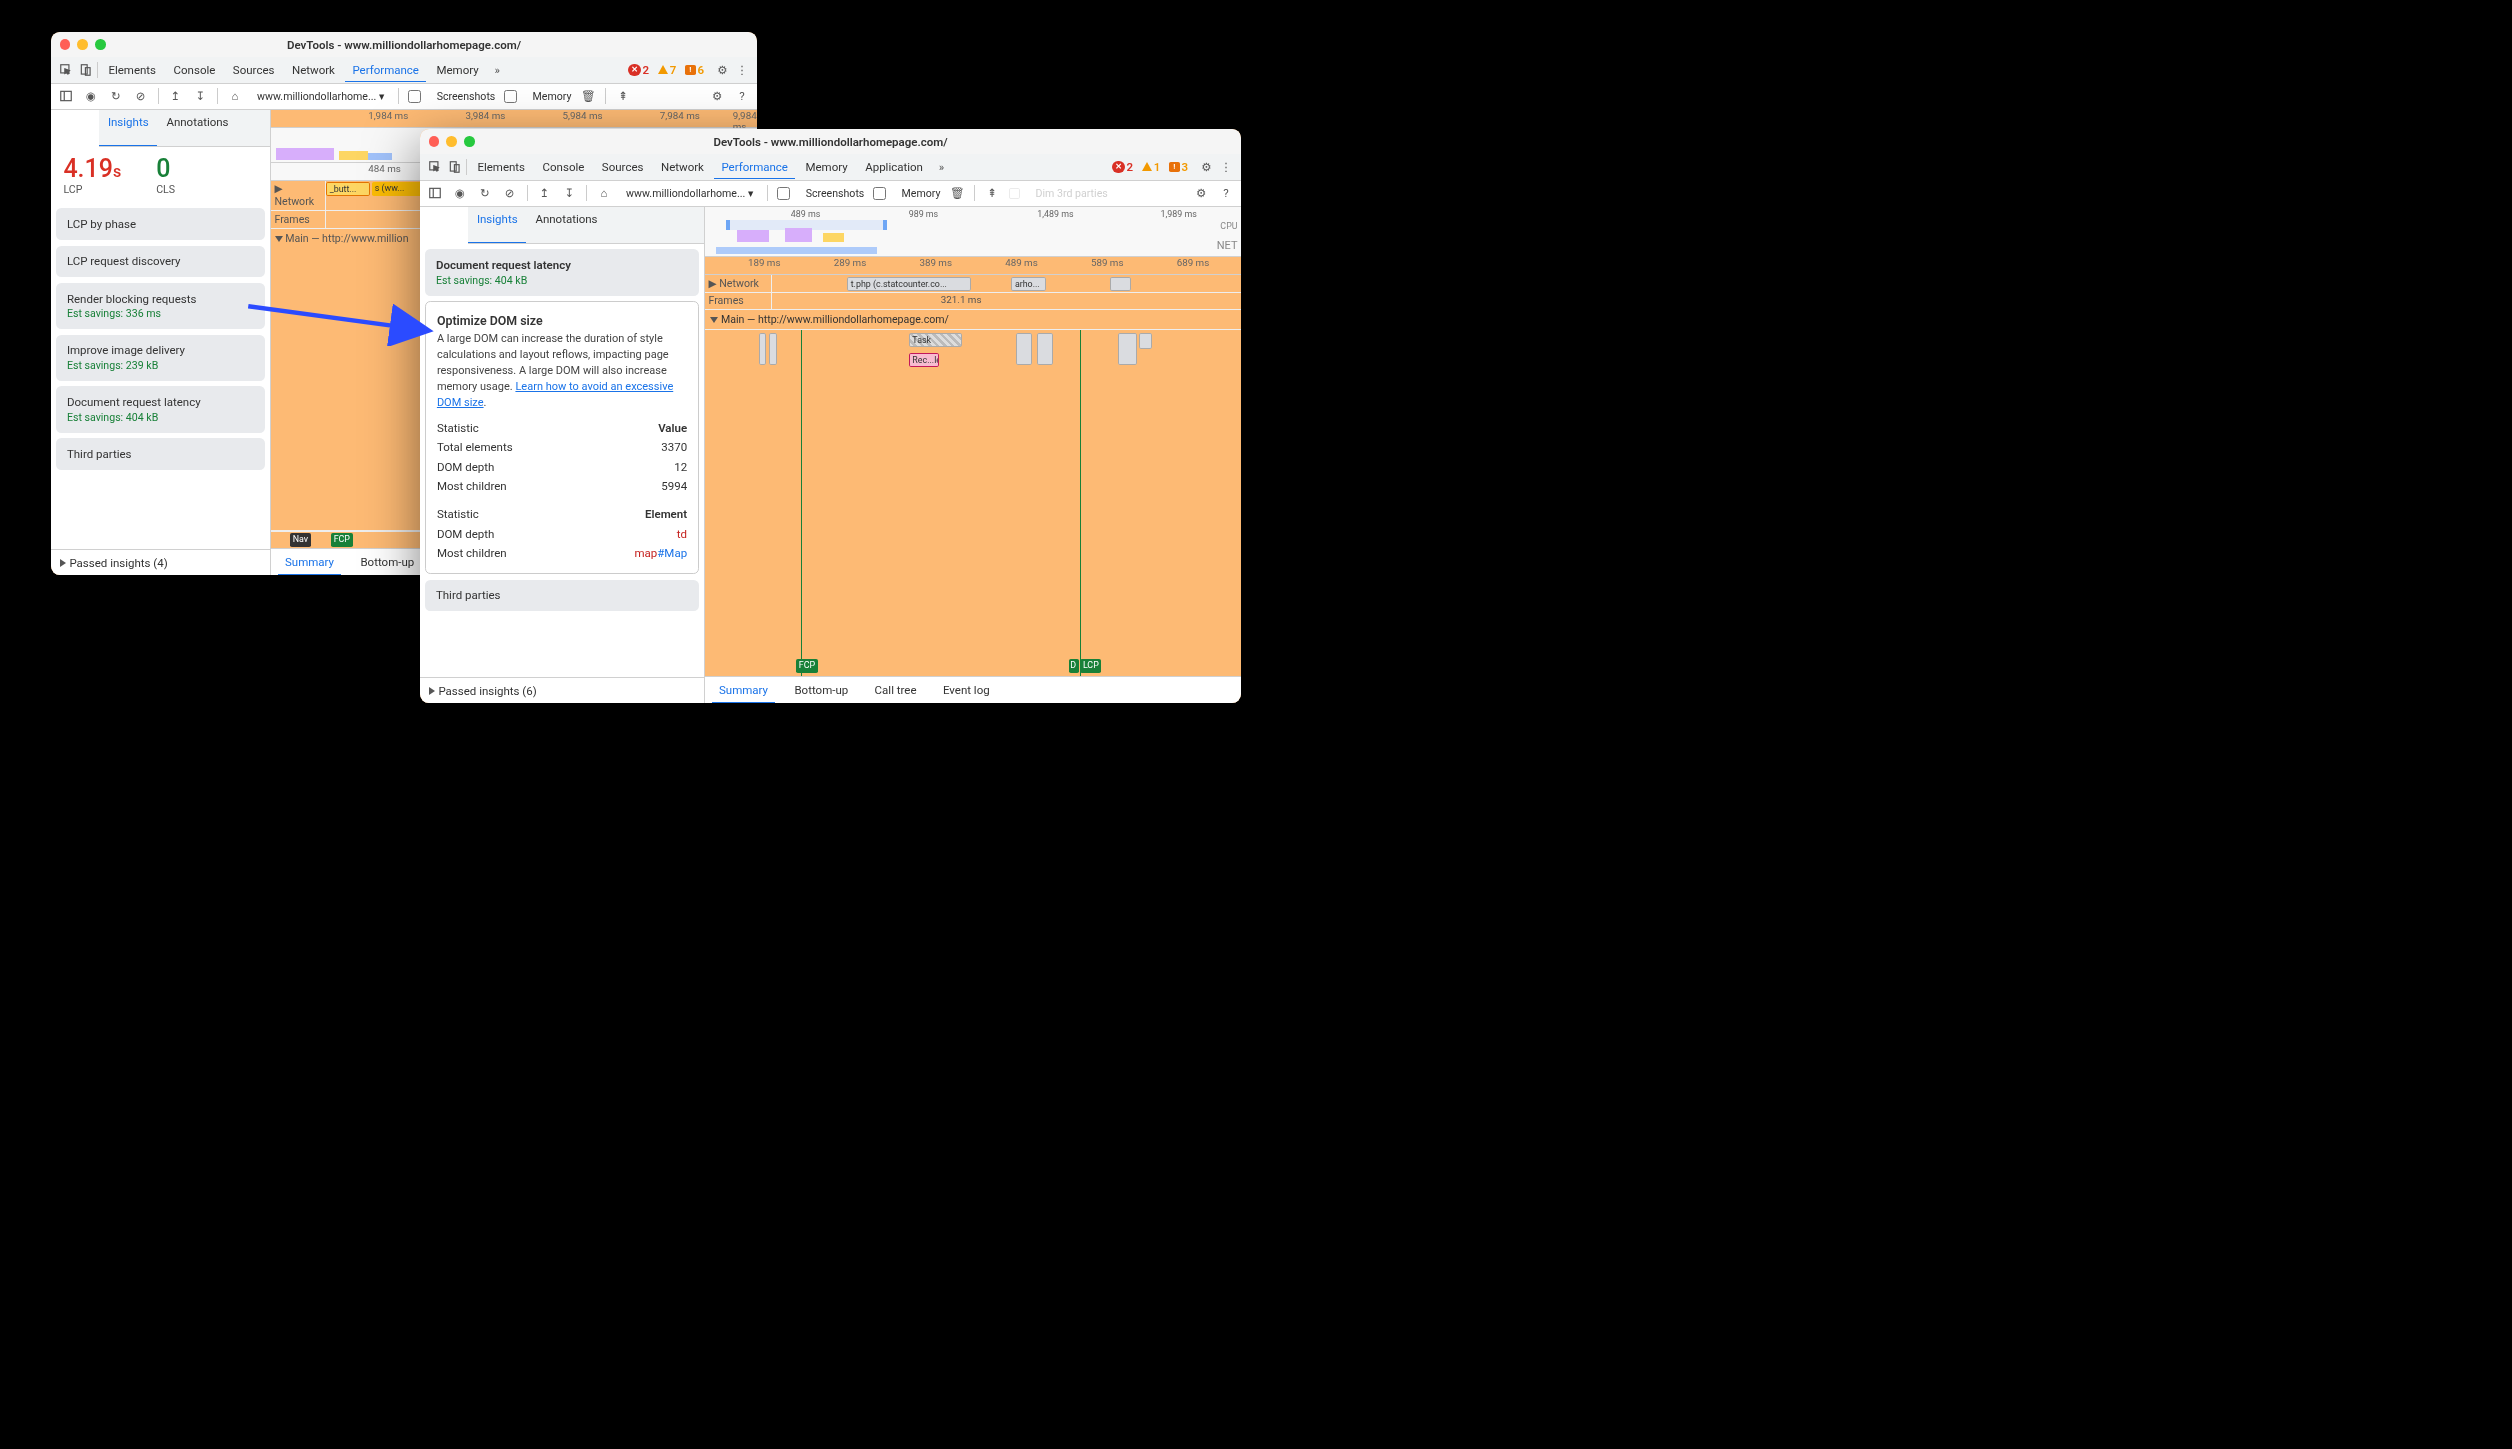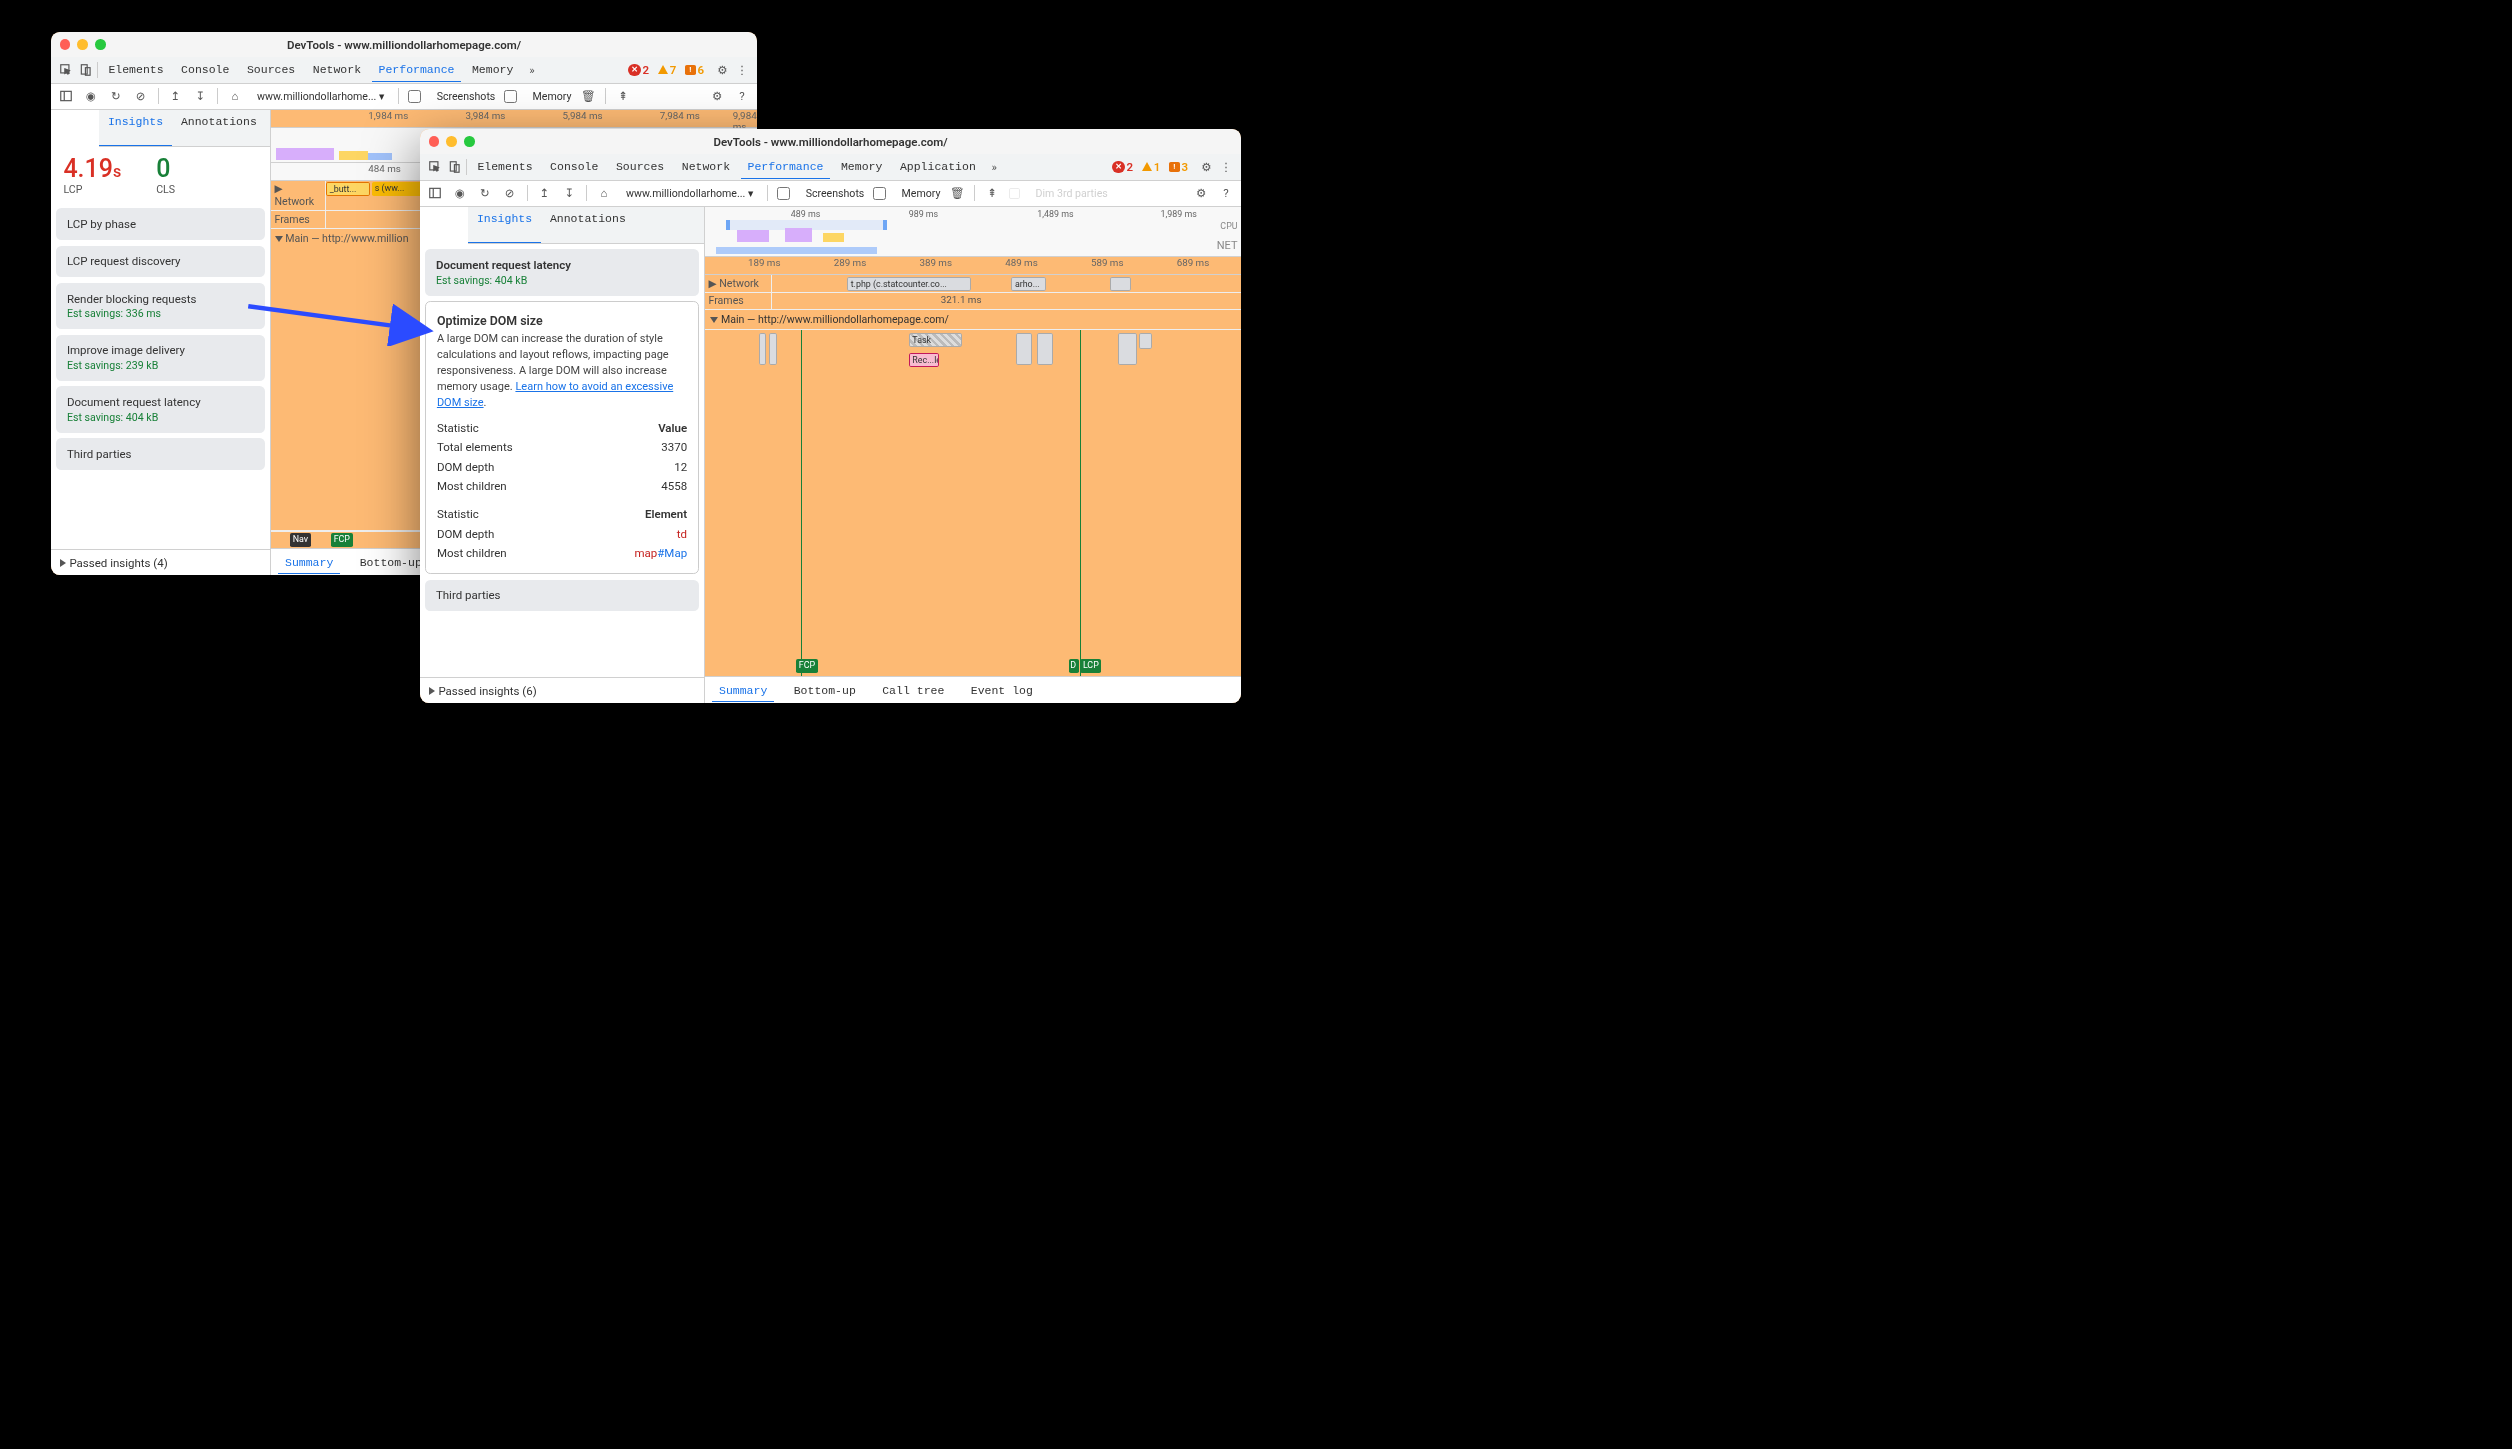--- a/index.html
+++ b/index.html
@@ -50,21 +50,21 @@
   height: 26.6px;
   background: #f1f3f4;
   border-bottom: 0.9px solid #d0d0d0;
   display: flex;
   align-items: center;
   padding: 0 7px;
   gap: 3.5px;
 }
 .ticon { width: 16px; height: 16px; display: inline-flex; align-items: center; justify-content: center; color: #555; cursor: pointer; }
 .ticon svg { width: 14px; height: 14px; }
-.tab { padding: 5.3px 7px; color: #333; cursor: pointer; font-size: 11.5px; font-family: Liberation Mono, monospace; }
+.tab { padding: 5.3px 7px; color: #333; cursor: pointer; font-size: 11.5px; }
 .tab.active { color: #1a73e8; border-bottom: 1.8px solid #1a73e8; padding-bottom: 4.4px; }
 .spacer { flex: 1; }
 .badge-e { color: #d93025; font-weight: 600; display: inline-flex; align-items: center; gap: 1.8px; }
 .badge-w { color: #f29900; font-weight: 600; display: inline-flex; align-items: center; gap: 1.8px; margin-left: 5.3px; }
 .badge-i { color: #f29900; font-weight: 600; display: inline-flex; align-items: center; gap: 1.8px; margin-left: 5.3px; }
 .badge-circ { width: 12.4px; height: 12.4px; border-radius: 50%; display: inline-flex; align-items: center; justify-content: center; font-size: 8px; color: #fff; }
 .badge-circ.err { background: #d93025; }
 .badge-tri { width: 0; height: 0; border-left: 5.3px solid transparent; border-right: 5.3px solid transparent; border-bottom: 9.8px solid #f29900; }
 .badge-sq { width: 10.6px; height: 10.6px; background: #e8710a; display: inline-flex; align-items: center; justify-content: center; font-size: 8px; color: #fff; border-radius: 1.8px;}
 
@@ -445,21 +445,21 @@
           <div class="stat-row">
               <span class="lab">Total elements</span>
               <span class="val">3370</span>
             </div>
           <div class="stat-row">
               <span class="lab">DOM depth</span>
               <span class="val">12</span>
             </div>
           <div class="stat-row">
               <span class="lab">Most children</span>
-              <span class="val">4558</span>
+              <span class="val">5994</span>
             </div>
           <div style="height:8.9px;"></div>
           <div class="stat-row stat-head">
               <span class="lab">Statistic</span>
               <span class="val">Element</span>
             </div>
           <div class="stat-row">
               <span class="lab">DOM depth</span>
               <span class="val el-red">td</span>
             </div>

